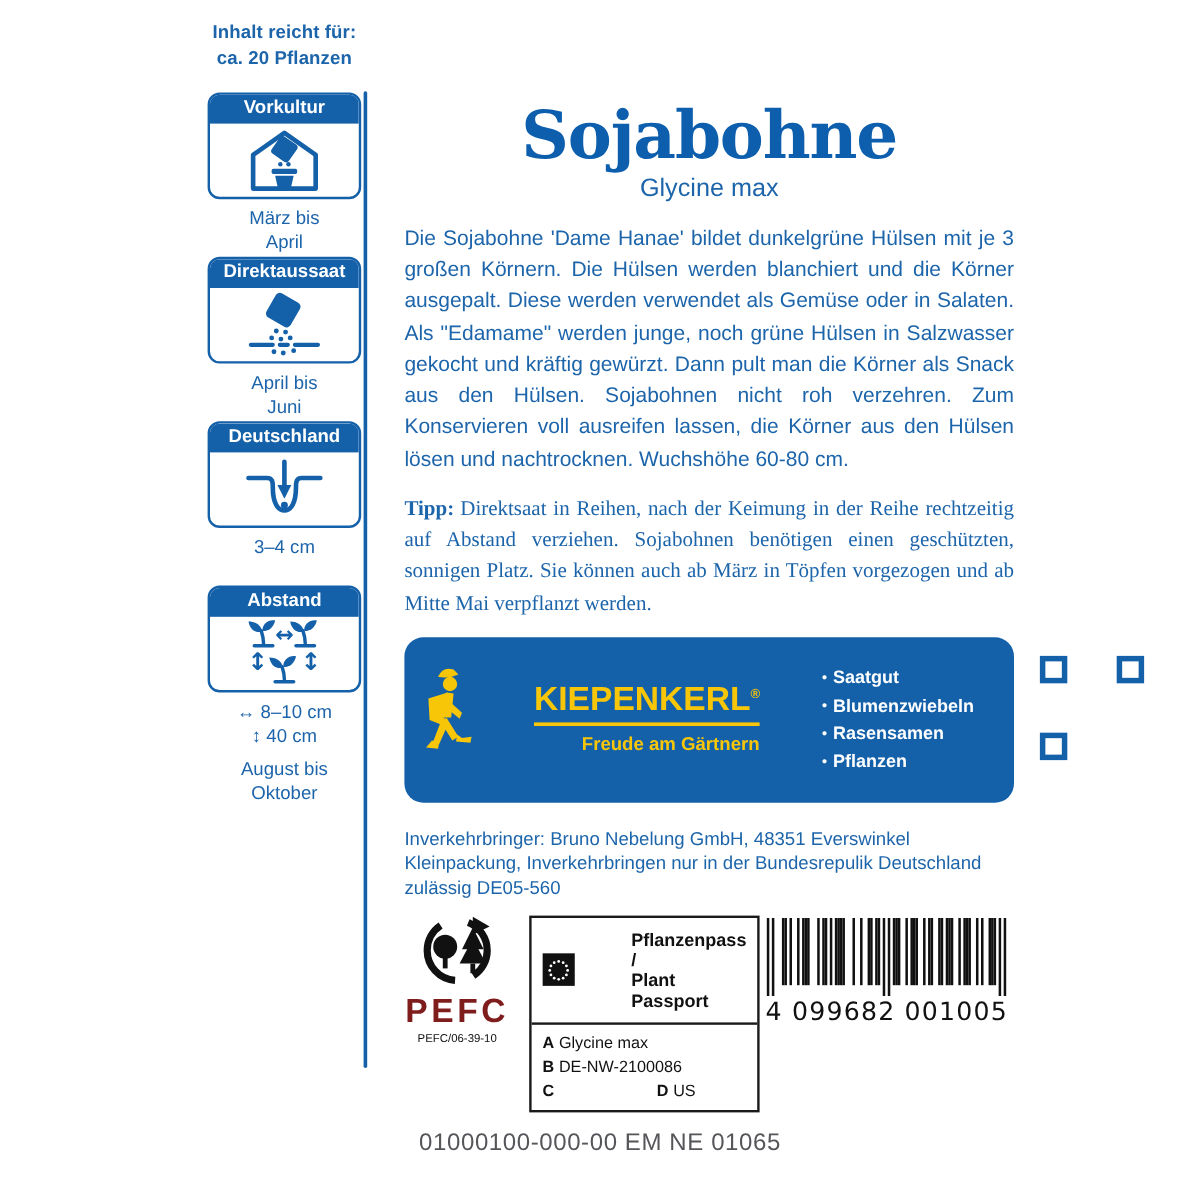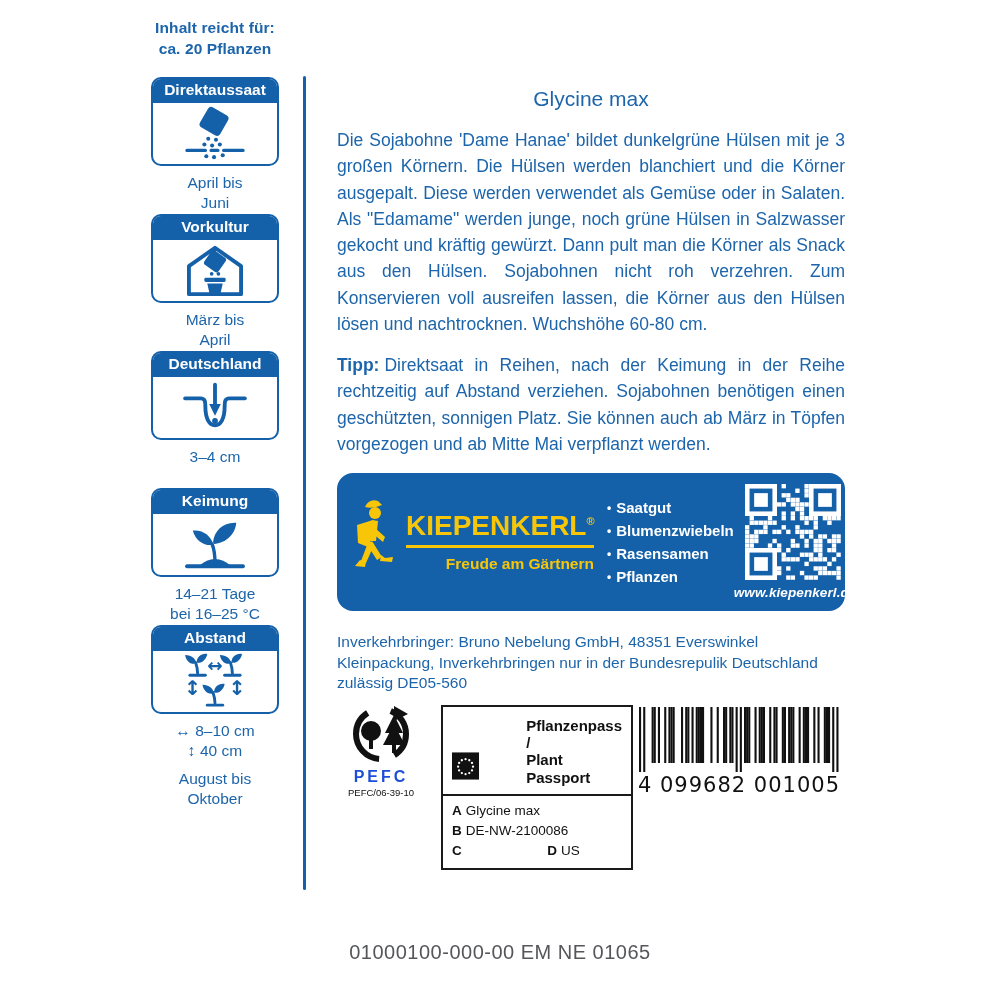--- a/index.html
+++ b/index.html
@@ -4,64 +4,64 @@
 <style>
   :root{
     --blue:#1d65ab; --deep:#1460a9; --yellow:#f8c609; --ink:#1a1a1a; --gray:#55565a;
   }
   *{box-sizing:border-box; margin:0; padding:0;}
   html,body{background:#fff;}
   body{font-family:"Liberation Sans", sans-serif; color:var(--blue);}
   #page{position:relative; width:1000px; height:1000px; background:#fff; overflow:hidden;}
 
   
-  .sidebar{position:absolute; left:151px; top:18px; width:128px;}
+  .sidebar{position:absolute; left:173px; top:18px; width:128px;}
   .content-note{font-size:15.5px; line-height:1.35; text-align:center; white-space:pre-line; margin-bottom:17px; font-weight:bold; letter-spacing:.1px;}
   .section{height:137px;}
   .panel{border:2.5px solid var(--deep); border-radius:10px; background:#fff; overflow:hidden;}
   .panel-h{background:var(--deep); color:#fff; font-weight:bold; font-size:15.5px; text-align:center; padding:2px 0 4px;}
   .panel-b{height:61px; display:flex; align-items:center; justify-content:center;}
   .panel-b svg{display:block;}
   .caption{margin-top:7px; font-size:15.5px; line-height:1.28; text-align:center; white-space:pre-line;}
   .divider{position:absolute; left:303px; top:76px; width:3px; height:814px; background:var(--deep); border-radius:2px;}
 
   
   .main{position:absolute; left:337px; top:84px; width:508px;}
   .title{font-family:"DejaVu Serif", serif; font-weight:bold; font-size:55px; line-height:1.05; text-align:center; color:#0d5fae; letter-spacing:-1px;}
   .variety{margin-top:17px; font-size:24px; font-weight:bold; text-align:center;}
   .botanical{margin-top:3px; font-size:21px; text-align:center;}
   .desc{margin-top:16px; font-size:17.5px; line-height:1.5; text-align:justify;}
-  .tip{margin-top:15px; font-size:17.5px; line-height:1.5; text-align:justify;}
+  .tip{margin-top:15px; font-size:17.5px; line-height:1.5; text-align:justify;font-family:Liberation Serif, serif;}
   .tip .tip-label{font-weight:bold; margin-right:5px;}
 
   
-  .banner{margin-top:16px; height:138px; border-radius:16px; background:var(--deep); display:flex; align-items:center; padding:0 15px;}
+  .banner{margin-top:16px; height:138px; border-radius:16px; background:var(--deep); display:flex; align-items:center; padding:0 15px;gap:39px;}
   .figure{flex:0 0 auto;}
   .brandblock{margin-left:8px; width:188px;}
   .brandname{color:var(--yellow); font-weight:bold; font-size:28px; line-height:1; white-space:nowrap;}
   .brandname sup{font-size:11px; vertical-align:super;}
   .brand-rule{border-bottom:3px solid var(--yellow); margin-top:5px;}
   .slogan{color:var(--yellow); font-weight:bold; font-size:15.5px; text-align:right; margin-top:7px;}
   .products{margin-left:13px; color:#fff; font-weight:bold; font-size:15px; line-height:1.55;}
   .product::before{content:"•"; font-size:12px; margin-right:5px; position:relative; top:-1px;}
   .qrblock{margin-left:auto; width:118px; text-align:center;}
   .qrblock svg{display:block; margin:0 auto;}
   .qr-url{color:#fff; font-size:13.5px; margin-top:5px; font-weight:bold; letter-spacing:.1px;font-style:italic;}
 
   
   .quality{margin-top:14px; font-size:17.5px; line-height:1.45; text-align:justify;}
   .distributor{margin-top:21px; font-size:15.5px; line-height:1.33; white-space:pre-line;}
 
   
   .bottomrow{margin-top:11px; display:flex; align-items:flex-start; color:var(--ink);}
   .pefc{width:100px; text-align:center;}
-  .pefc-name{font-weight:bold; font-size:16px; letter-spacing:3px; margin-top:1px; color:#1d4ed8;}
+  .pefc-name{font-weight:bold; font-size:28px; letter-spacing:3px; margin-top:1px; color:#7f1d1d;}
   .pefc-code{font-size:9.5px; margin-top:1px; color:#111;}
   .passport{margin-left:16px; width:192px; border:2px solid #1a1a1a; padding:7px 9px 6px; color:#111;}
-  .pp-head{display:flex; align-items:flex-end;gap:38px;}
+  .pp-head{display:flex; align-items:center;gap:38px;}
   .pp-title{margin-left:9px; font-size:15px; font-weight:bold; line-height:1.15; white-space:pre-line; padding-top:3px;}
   .pp-rule{border-top:2px solid #1a1a1a; margin:8px -9px 5px;}
   .pp-row{font-size:13.5px; line-height:1.5;}
   .pp-row b{margin-right:4px;}
   .pp-split{display:flex;}
   .pp-split .left{width:56%;}
   .barcode{margin-left:auto; width:218px; text-align:center; margin-top:2px;}
   .barcode svg{display:block; margin:0 auto;}
   .barcode-digits{font-family:"DejaVu Sans", sans-serif; font-size:21px; color:#111; margin-top:0; letter-spacing:1px; white-space:pre;}
 
@@ -71,20 +71,38 @@
   .icf{fill:var(--deep); stroke:none;}
 </style>
 </head>
 <body>
 
 <div id="page">
 
   <div class="sidebar">
     <div class="content-note">Inhalt reicht für:
 ca. 20 Pflanzen</div>
+
+    <div class="section">
+      <div class="panel">
+        <div class="panel-h">Vorkultur</div>
+        <div class="panel-b">
+          <svg width="72" height="56" viewBox="0 0 74 58">
+            <path class="ic" d="M10 25 L37 6 L64 25 V54 H10 Z"></path>
+            <rect class="icf" x="-9" y="-9" width="18" height="18" rx="3" transform="translate(37 20) rotate(35)"></rect>
+            <circle class="icf" cx="33.5" cy="33" r="1.9"></circle>
+              <circle class="icf" cx="40.5" cy="33" r="1.9"></circle>
+            <rect class="icf" x="26" y="37" width="22" height="4.5" rx="1.5"></rect>
+            <path class="icf" d="M29 43 L45 43 L42.5 54 H31.5 Z"></path>
+          </svg>
+        </div>
+      </div>
+      <div class="caption">März bis
+April</div>
+    </div>
 
     <div class="section">
       <div class="panel">
         <div class="panel-h">Direktaussaat</div>
         <div class="panel-b">
           <svg width="72" height="56" viewBox="0 0 74 58">
             <rect class="icf" x="-12" y="-12" width="24" height="24" rx="4" transform="translate(36 17) rotate(30)"></rect>
             <circle class="icf" cx="30" cy="35" r="2.1"></circle>
               <circle class="icf" cx="38" cy="36" r="2.1"></circle>
             <circle class="icf" cx="26" cy="41" r="2.1"></circle>
@@ -96,67 +114,33 @@
               <circle class="icf" cx="45" cy="52" r="2.1"></circle>
           </svg>
         </div>
       </div>
       <div class="caption">April bis
 Juni</div>
     </div>
 
     <div class="section">
       <div class="panel">
-        <div class="panel-h">Vorkultur</div>
-        <div class="panel-b">
-          <svg width="72" height="56" viewBox="0 0 74 58">
-            <path class="ic" d="M10 25 L37 6 L64 25 V54 H10 Z"></path>
-            <rect class="icf" x="-9" y="-9" width="18" height="18" rx="3" transform="translate(37 20) rotate(35)"></rect>
-            <circle class="icf" cx="33.5" cy="33" r="1.9"></circle>
-              <circle class="icf" cx="40.5" cy="33" r="1.9"></circle>
-            <rect class="icf" x="26" y="37" width="22" height="4.5" rx="1.5"></rect>
-            <path class="icf" d="M29 43 L45 43 L42.5 54 H31.5 Z"></path>
-          </svg>
-        </div>
-      </div>
-      <div class="caption">März bis
-April</div>
-    </div>
-
-    <div class="section">
-      <div class="panel">
         <div class="panel-h">Deutschland</div>
         <div class="panel-b">
           <svg width="72" height="56" viewBox="0 0 74 58">
             <path class="ic" d="M6 20 H22 C27 20 27 24 27 28 C27 41 31 48 37 48 C43 48 47 41 47 28 C47 24 47 20 52 20 H68"></path>
             <path class="ic" d="M37 6 V28"></path>
             <polygon class="icf" points="31,26 43,26 37,38"></polygon>
             <circle class="icf" cx="37" cy="43.5" r="3"></circle>
           </svg>
         </div>
       </div>
       <div class="caption">3–4 cm</div>
     </div>
 
-    <div class="section">
-      <div class="panel">
-        <div class="panel-h">Keimung</div>
-        <div class="panel-b">
-          <svg width="72" height="56" viewBox="0 0 74 58">
-            <path class="ic" d="M8 52 H66"></path>
-            <path class="icf" d="M20 52 Q37 37 54 52 Z"></path>
-            <path class="ic" style="stroke-width:3.5" d="M37 49 C37 40 36 34 34 29"></path>
-            <path class="icf" d="M34 30 C26 31 17 26 14 15 C25 14 33 21 35 29 Z"></path>
-            <path class="icf" d="M35 27 C36 15 46 6 59 7 C58 20 47 28 36 29 Z"></path>
-          </svg>
-        </div>
-      </div>
-      <div class="caption">14–21 Tage
-bei 16–25 °C</div>
-    </div>
 
     <div class="section">
       <div class="panel">
         <div class="panel-h">Abstand</div>
         <div class="panel-b">
           <svg width="72" height="56" viewBox="0 0 74 58">
             <defs>
               <g id="spr1">
                 <path d="M0 8 C0 3 -1 0 -2 -3" stroke="#1460a9" stroke-width="3" fill="none" stroke-linecap="round"></path>
                 <path class="icf" d="M-2 -2 C-8 -1 -12 -5 -13 -11 C-6 -11 -2 -7 -1 -2 Z"></path>
@@ -179,20 +163,21 @@
 
     <div class="section">
       <div class="caption">August bis
 Oktober</div>
     </div>
   </div>
 
   <div class="divider"></div>
 
   <div class="main">
+    <div class="title">Sojabohne</div>
     <div class="botanical">Glycine max</div>
     <p class="desc">Die Sojabohne 'Dame Hanae' bildet dunkelgrüne Hülsen mit je 3 großen Körnern. Die Hülsen werden blanchiert und die Körner ausgepalt. Diese werden verwendet als Gemüse oder in Salaten. Als "Edamame" werden junge, noch grüne Hülsen in Salzwasser gekocht und kräftig gewürzt. Dann pult man die Körner als Snack aus den Hülsen. Sojabohnen nicht roh verzehren. Zum Konservieren voll ausreifen lassen, die Körner aus den Hülsen lösen und nachtrocknen. Wuchshöhe 60-80 cm.</p>
     <p class="tip"><span class="tip-label">Tipp:</span><span>Direktsaat in Reihen, nach der Keimung in der Reihe rechtzeitig auf Abstand verziehen. Sojabohnen benötigen einen geschützten, sonnigen Platz. Sie können auch ab März in Töpfen vorgezogen und ab Mitte Mai verpflanzt werden.</span></p>
 
     <div class="banner">
       <div class="figure">
         <svg width="46" height="86" viewBox="0 0 46 86">
           <g fill="#f8c609" stroke="none">
             <path d="M13 10 Q17 1 26 4 L30 8 Q21 12 13 10 Z"></path>
             <circle cx="23" cy="16" r="6"></circle>

